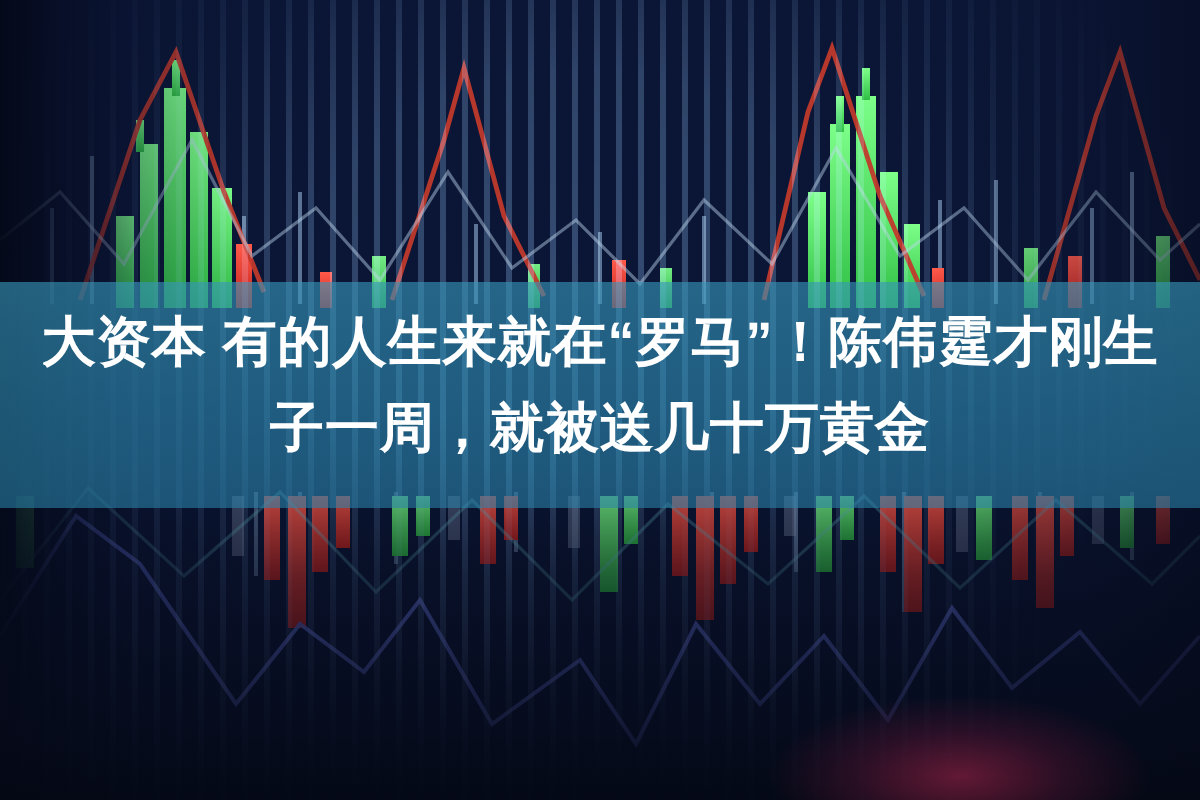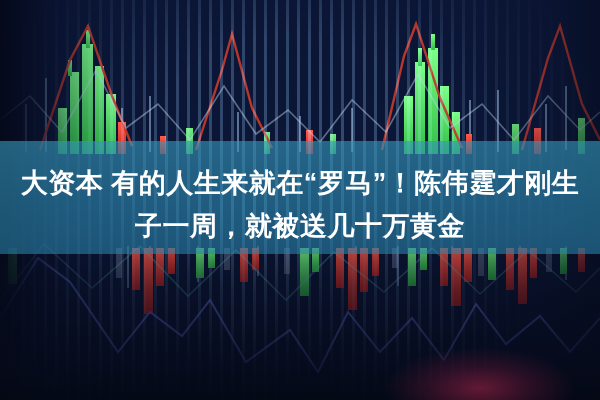--- a/index.html
+++ b/index.html
@@ -71,21 +71,21 @@
 
   
   #banner-band{
     position:absolute;left:0;right:0;top:141px;height:113px;
     background:linear-gradient(180deg, rgba(54,150,185,0.62) 0%, rgba(46,140,178,0.60) 50%, rgba(42,132,172,0.58) 100%);
     mix-blend-mode:normal;
   }
 
   
   #headline{
-    position:absolute;left:0;right:0;top:162px;
+    position:absolute;left:0;right:0;top:150px;
     text-align:center;
     color:#ffffff;
     font-weight:bold;
     font-size:27px;
     line-height:43px;
     letter-spacing:.5px;
     padding:0 14px;
     box-sizing:border-box;
     white-space:pre-line;
   }

